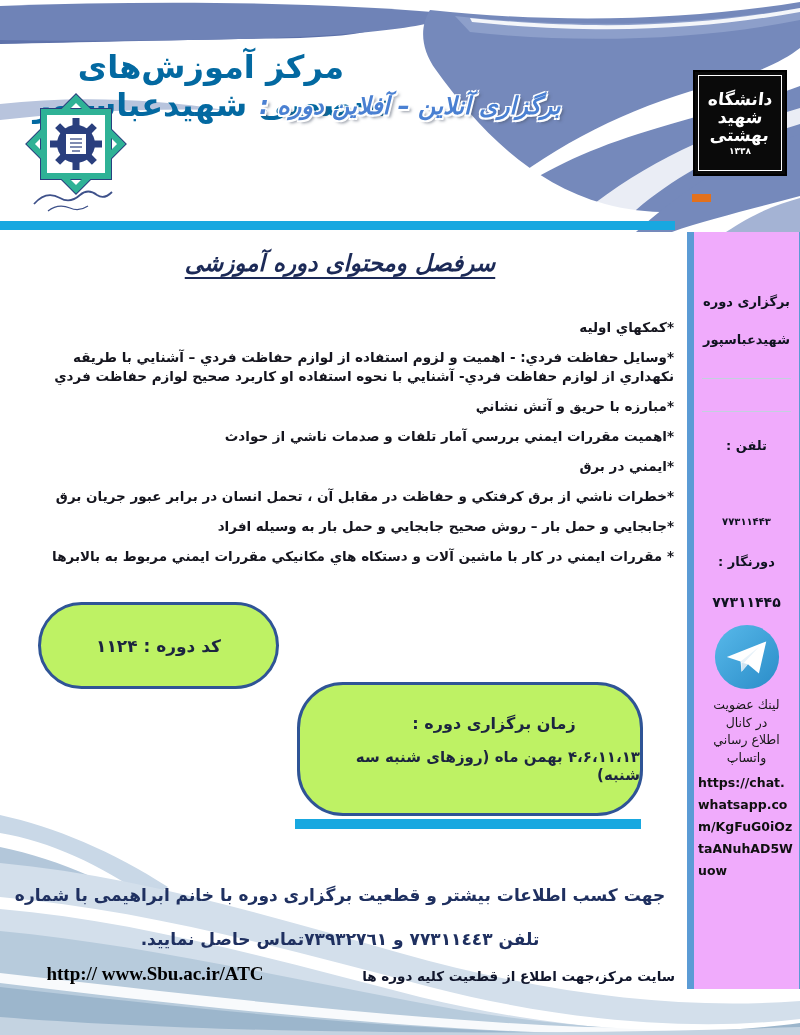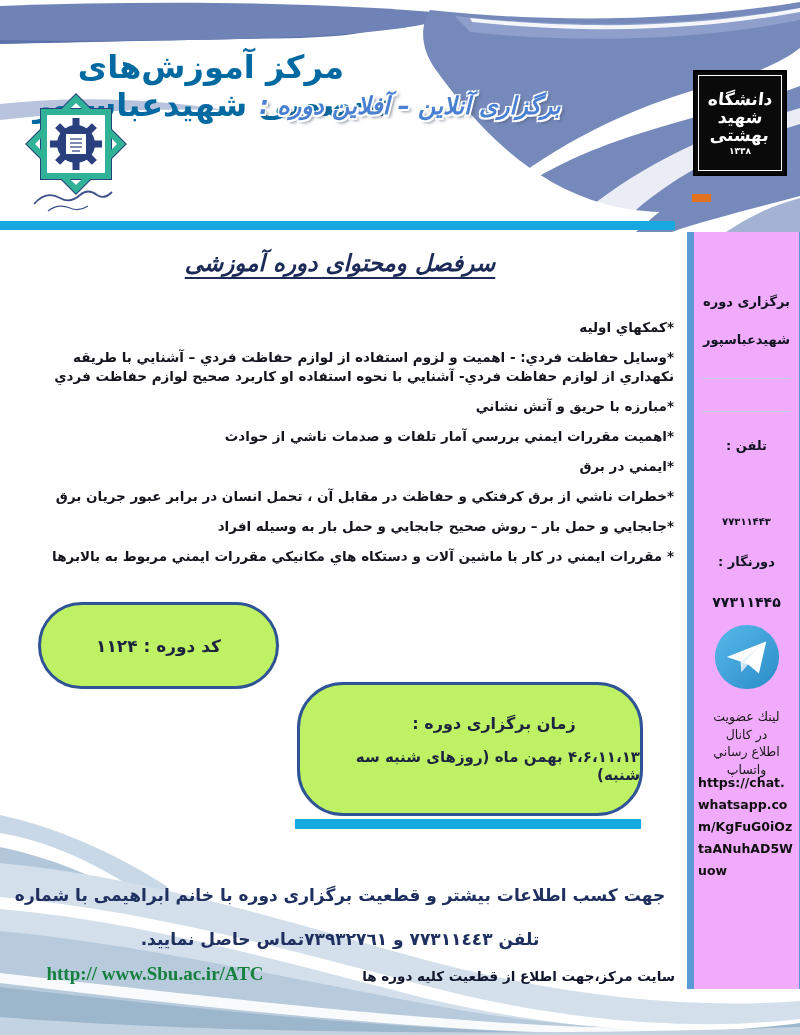--- a/index.html
+++ b/index.html
@@ -72,35 +72,35 @@
   }
   .sb-text{position:absolute;left:0;right:0;text-align:center;
     font-size:13px;font-weight:bold;color:#0f1320;}
   .sb-l1{top:62px;}  .sb-l2{top:100px;}
   .sb-div{position:absolute;left:8px;right:8px;height:1px;background:#c3cfdf;}
   .sb-div1{top:146px;} .sb-div2{top:179px;}
   .sb-phone-label{top:206px;} .sb-phone{top:247px;font-size:10px;margin-top:37px;}
   .sb-fax-label{top:322px;}   .sb-fax{top:362px;font-size:14px;}
   .sb-telegram{position:absolute;top:392px;left:50%;transform:translateX(-50%);
     width:66px;height:66px;}
-  .sb-channel{top:476px;font-weight:400;font-size:12.5px;line-height:1.4;color:#181818;
+  .sb-channel{top:464px;font-weight:400;font-size:12.5px;line-height:1.4;color:#181818;
     padding:0 12px;text-align:center;}
   .sb-url{position:absolute;top:540px;left:4px;right:3px;direction:ltr;text-align:left;
     font-size:12.5px;font-weight:bold;color:#101010;word-break:break-all;line-height:1.75;}
 
   
   #footer-art{left:0;top:805px;width:800px;height:230px;z-index:1;}
   .info-line{left:8px;width:664px;text-align:center;z-index:3;
     font-size:17px;font-weight:bold;color:#1f3060;}
   .info-line1{top:885px;}
   .info-line2{top:929px;}
   .site-note{left:330px;top:968px;width:345px;text-align:right;z-index:3;
     font-size:13.5px;font-weight:bold;color:#10152b;}
   .site-url{left:40px;top:963px;width:230px;text-align:center;z-index:3;
-    font-family:"Liberation Serif",serif;font-weight:bold;font-size:19px;color:#15803d;}
+    font-family:"Liberation Serif",serif;font-weight:bold;font-size:19px;color:#000000;}
 </style>
 </head>
 <body>
 
 <div id="poster">
 
   <svg id="header-art" class="abs" viewBox="0 0 800 232" preserveAspectRatio="none">
     <rect x="0" y="0" width="800" height="232" fill="#ffffff"></rect>
 
     <path fill="#5e72aa" d="M0,44 C100,42 180,40 300,38 C420,34 380,16 300,12 C180,6 60,10 0,16 Z"></path>

